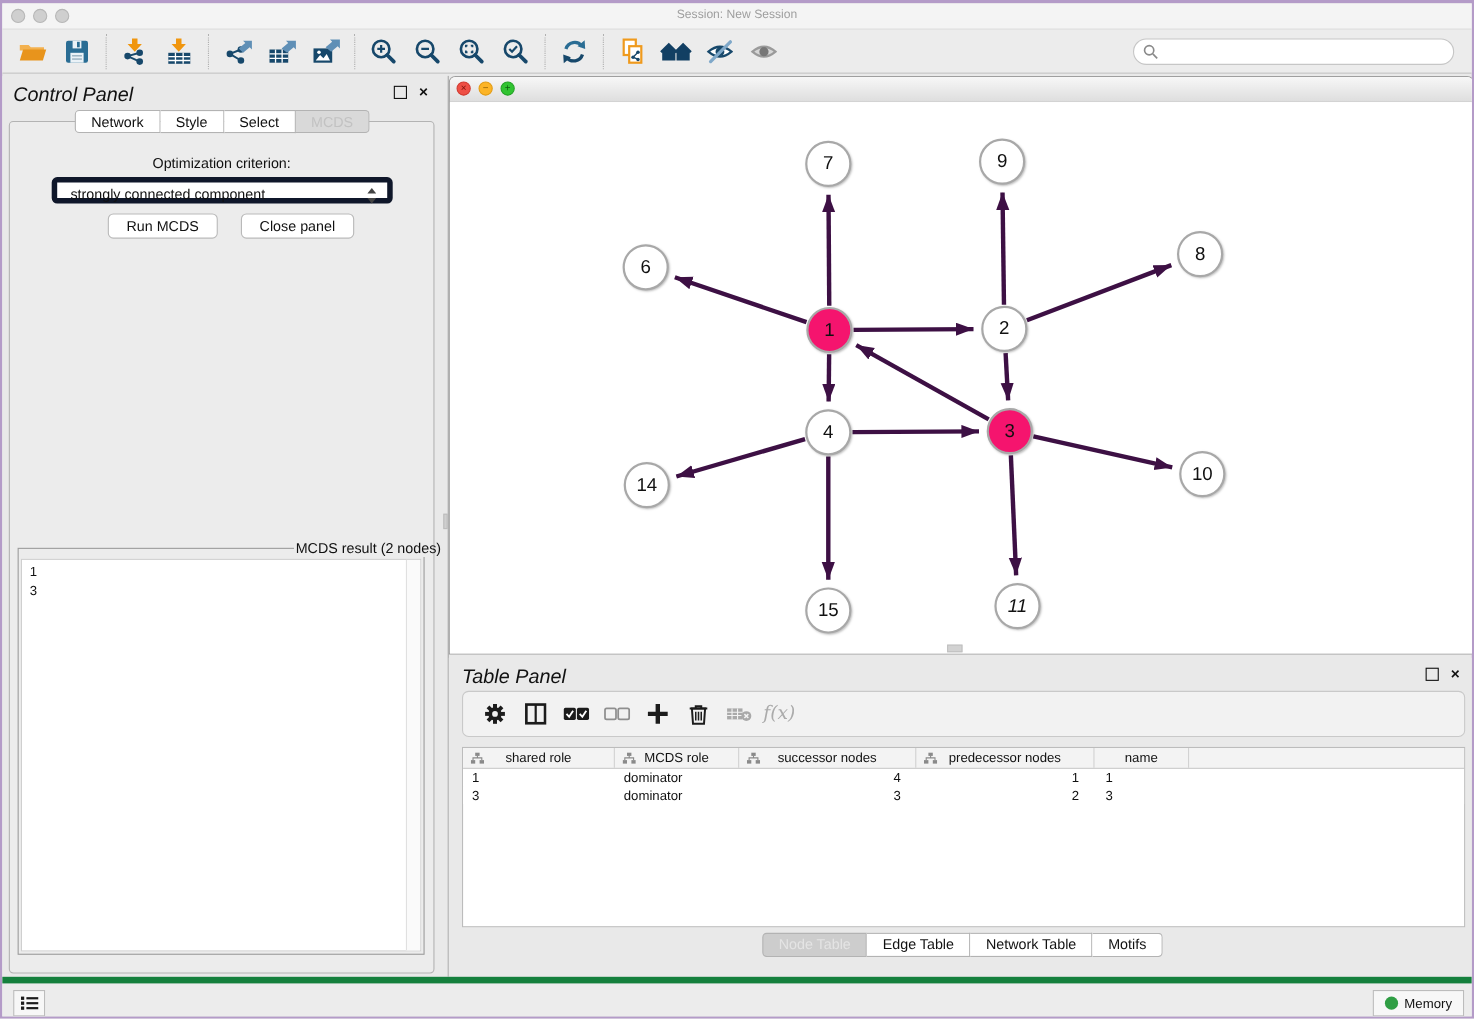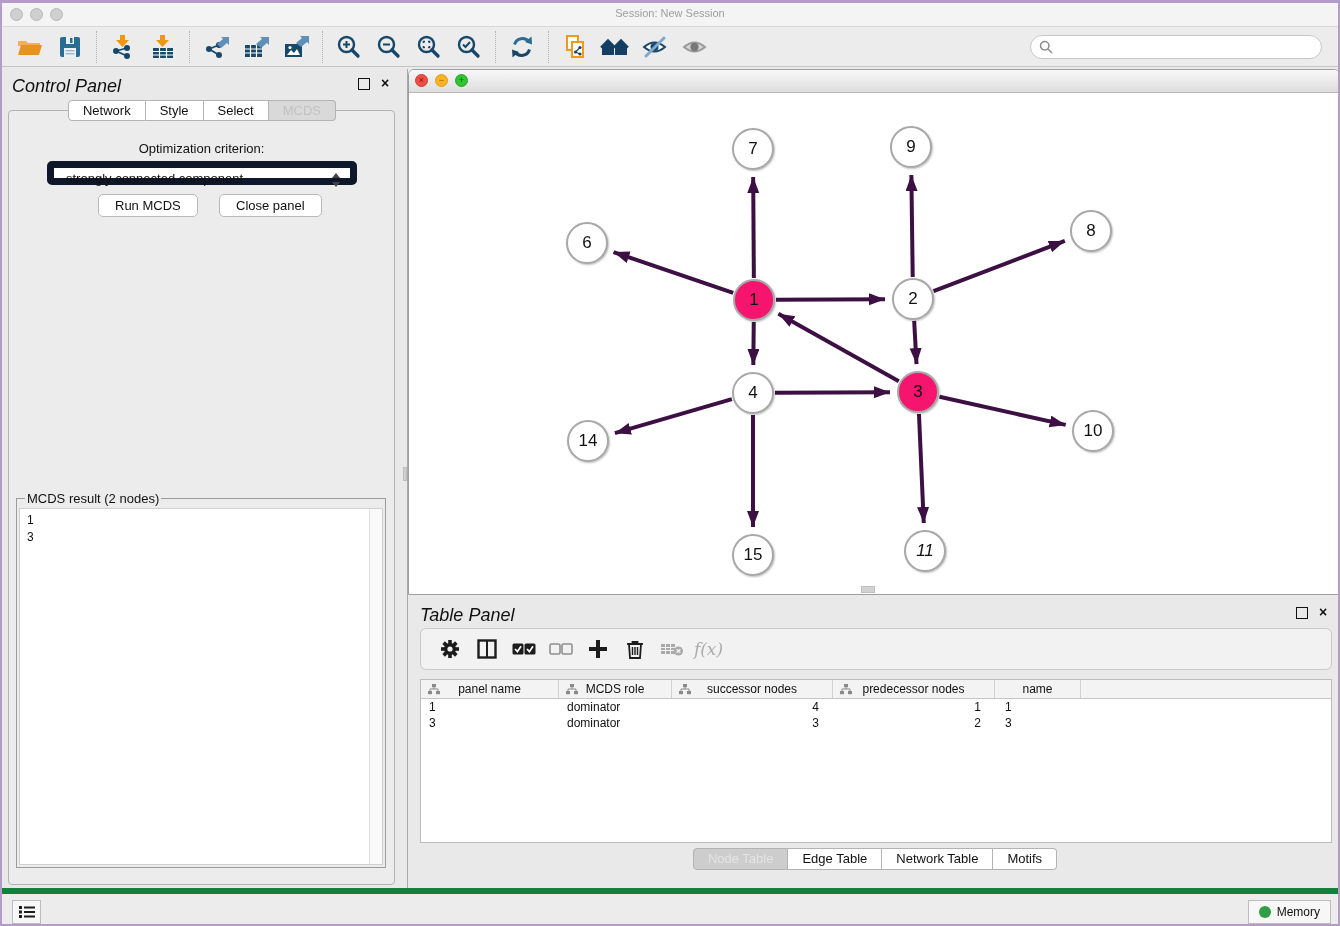--- a/index.html
+++ b/index.html
@@ -26,29 +26,29 @@
   .float-btn { position:absolute; top:5px; width:12px; height:12px; border:1.5px solid #111; background:transparent; }
   .close-btn { position:absolute; top:2px; width:14px; height:16px; border:none; background:transparent; font-size:14px; font-weight:bold; color:#111; line-height:16px; text-align:center; }
   #control-panel .float-btn { right:32px; } #control-panel .close-btn { right:10px; }
   #cp-tabs { position:absolute; left:0; right:0; top:31px; height:21px; display:flex; justify-content:center; z-index:2; }
   .seg-tab { height:21px; background:#fff; border:1px solid #b3b3b3; border-left:none; font-size:13px; color:#111; padding:0 14px; line-height:19px; }
   .seg-tab:first-child { border-left:1px solid #b3b3b3; border-radius:4px 0 0 4px; }
   .seg-tab:last-child { border-radius:0 4px 4px 0; }
   .seg-tab.active { background:#d9d9d9; color:#c2c2c2; }
   #cp-inner { position:absolute; left:6px; right:7px; top:41px; bottom:3px; background:#ececec; border:1px solid #b3b3b3; border-radius:4px; }
   #opt-label { position:absolute; left:0; right:0; top:30px; text-align:center; font-size:13px; color:#111; }
-  #opt-select { position:absolute; left:38px; top:50px; width:310px; height:24px; background:#fff; border:7px solid #0f172a; border-radius:5px; font-size:13px; line-height:22px; padding-left:12px; color:#111; }
+  #opt-select { position:absolute; left:38px; top:50px; width:310px; height:24px; background:#fff; border:5px solid #0f172a; border-radius:5px; font-size:13px; line-height:22px; padding-left:12px; color:#111; }
   #opt-select .steppers { position:absolute; right:9px; top:4px; width:10px; height:16px; }
   .chev-up, .chev-dn { position:absolute; left:1px; width:0; height:0; border-left:4px solid transparent; border-right:4px solid transparent; }
   .chev-up { top:1px; border-bottom:5px solid #444; }
   .chev-dn { bottom:1px; border-top:5px solid #444; }
   .mac-btn { position:absolute; top:83px; height:23px; background:#fff; border:1px solid #b9b9b9; border-radius:5px; font-size:13px; color:#111; padding:0 16px; }
   #run-btn { left:89px; } #close-panel-btn { left:196px;margin-left:14px; }
   #mcds-fieldset { position:absolute; left:7px; top:380px; width:370px; height:377px; border:1px solid #9c9c9c; background:transparent; }
-  #mcds-fieldset legend { font-size:13px; color:#111; margin-left:8px; padding:0 2px; }
+  #mcds-fieldset legend { font-size:13px; color:#111; margin-left:18px; padding:0 2px;text-align:right; }
   #mcds-list { position:absolute; left:2px; right:2px; top:2px; bottom:2px; background:#fff; border:1px solid #cfcfcf; font-size:12px; color:#111; padding:3px 0 0 7px; line-height:17px; }
   #mcds-scroll { position:absolute; right:0; top:0; bottom:0; width:13px; background:#fafafa; border-left:1px solid #e0e0e0; }
   
   #v-divider { position:absolute; left:400px; top:66px; width:6px; bottom:36px; background:#e9e9e9; border-right:1px solid #a9a9a9; }
   #v-grip { position:absolute; left:1px; top:398px; width:4px; height:14px; background:#cfcfcf; border:1px solid #bdbdbd; }
   
   #net-frame { position:absolute; left:406px; top:66px; width:932px; height:526px; border:1px solid #9f9f9f; border-radius:6px 6px 0 0; background:#fff; }
   #net-titlebar { position:absolute; left:0; right:0; top:0; height:23px; background:linear-gradient(#f7f7f7,#dedede); border-bottom:1px solid #b9b9b9; border-radius:5px 5px 0 0; }
   #net-titlebar .tl { top:4px; }
   #net-titlebar .tl-red { left:6px; background:#ee4f45; border-color:#d23b32; color:#7d120c; }
@@ -380,21 +380,21 @@
 
     <div id="node-table">
       <div id="nt-header">
         <div class="nt-hcell c0">
           <svg class="hier-icon" width="12" height="11" viewBox="0 0 12 11">
               <rect x="4" y="0" width="4" height="3.2" fill="#8a8a8a"></rect>
               <path d="M6 3v2M2 7V5h8v2" stroke="#8a8a8a" stroke-width="1" fill="none"></path>
               <rect x="0" y="7" width="4" height="3.2" fill="#8a8a8a"></rect>
               <rect x="8" y="7" width="4" height="3.2" fill="#8a8a8a"></rect>
             </svg>
-          <span>panel name</span>
+          <span>shared role</span>
         </div>
         <div class="nt-hcell c1">
           <svg class="hier-icon" width="12" height="11" viewBox="0 0 12 11">
               <rect x="4" y="0" width="4" height="3.2" fill="#8a8a8a"></rect>
               <path d="M6 3v2M2 7V5h8v2" stroke="#8a8a8a" stroke-width="1" fill="none"></path>
               <rect x="0" y="7" width="4" height="3.2" fill="#8a8a8a"></rect>
               <rect x="8" y="7" width="4" height="3.2" fill="#8a8a8a"></rect>
             </svg>
           <span>MCDS role</span>
         </div>

